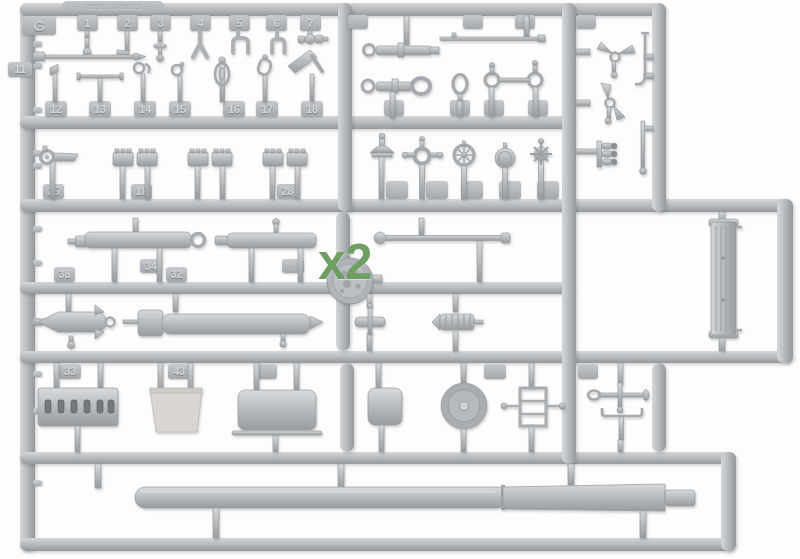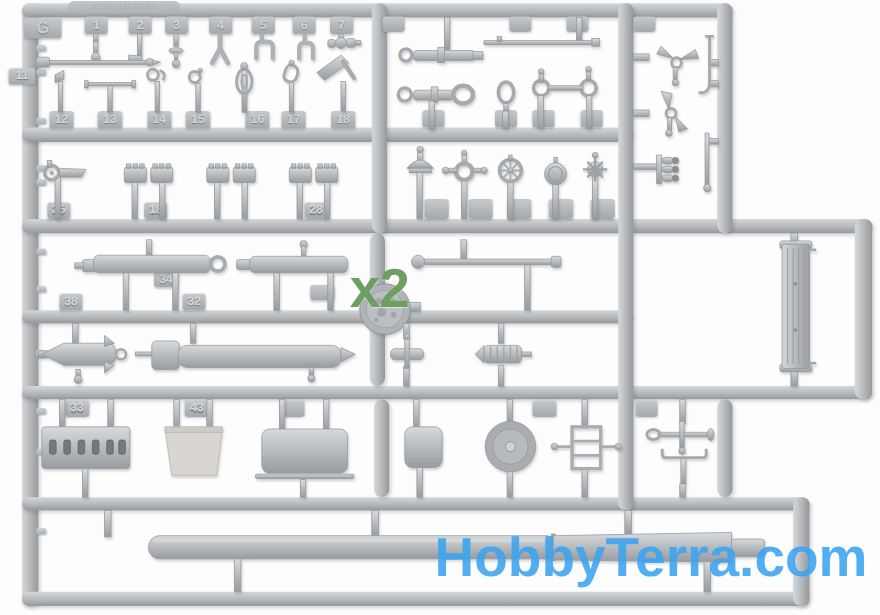--- a/index.html
+++ b/index.html
@@ -102,21 +102,21 @@
   <div class="tab midz" style="left:43px;top:184px;width:21px;height:15px">25</div>
   <div class="tab midz" style="left:131px;top:184px;width:21px;height:15px">18</div>
   <div class="tab midz" style="left:277px;top:184px;width:21px;height:15px">28</div>
 
   <div class="tab midz" style="left:386px;top:181px;width:22px;height:18px"></div>
   <div class="tab midz" style="left:426px;top:181px;width:22px;height:18px"></div>
   <div class="tab midz" style="left:461px;top:181px;width:22px;height:18px"></div>
   <div class="tab midz" style="left:499px;top:181px;width:22px;height:18px"></div>
   <div class="tab midz" style="left:537px;top:181px;width:22px;height:18px"></div>
 
-  <div class="tab midz" style="left:140px;top:247px;width:22px;height:14px">34</div>
+  <div class="tab midz" style="left:140px;top:259px;width:22px;height:14px">34</div>
   <div class="tab midz" style="left:282px;top:259px;width:22px;height:14px"></div>
   <div class="tab midz" style="left:54px;top:267px;width:21px;height:15px">38</div>
   <div class="tab midz" style="left:166px;top:267px;width:21px;height:15px">32</div>
 
   <div class="tab midz" style="left:59px;top:364px;width:22px;height:15px">33</div>
   <div class="tab midz" style="left:168px;top:364px;width:22px;height:15px">43</div>
   <div class="tab midz" style="left:255px;top:364px;width:22px;height:15px"></div>
   <div class="tab midz" style="left:484px;top:364px;width:22px;height:15px"></div>
   <div class="tab midz" style="left:578px;top:364px;width:20px;height:15px"></div>
 
@@ -525,14 +525,13 @@
         <rect x="135" y="487" width="372" height="21" rx="10"></rect>
         <rect x="501" y="485" width="4" height="25" fill="#9da1a5" stroke="none"></rect>
         <polygon points="503,487 665,484 665,511 503,509"></polygon>
         <rect x="665" y="490" width="30" height="16" rx="3" fill="url(#cylV)"></rect>
         <rect x="140" y="490" width="355" height="3" fill="#dde0e2" stroke="none" opacity=".55"></rect>
       </g>
     </g>
   </svg>
 
   <div id="x2" style="color: rgb(111, 158, 98);">x2</div>
-  <div id="watermark" style="color: rgb(59, 164, 239);">HobbyTerra.com</div>
 </div>
 
 </body></html>

